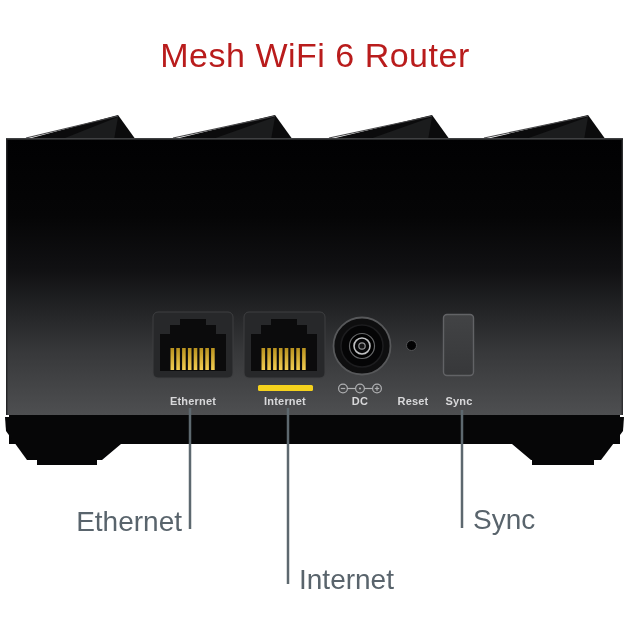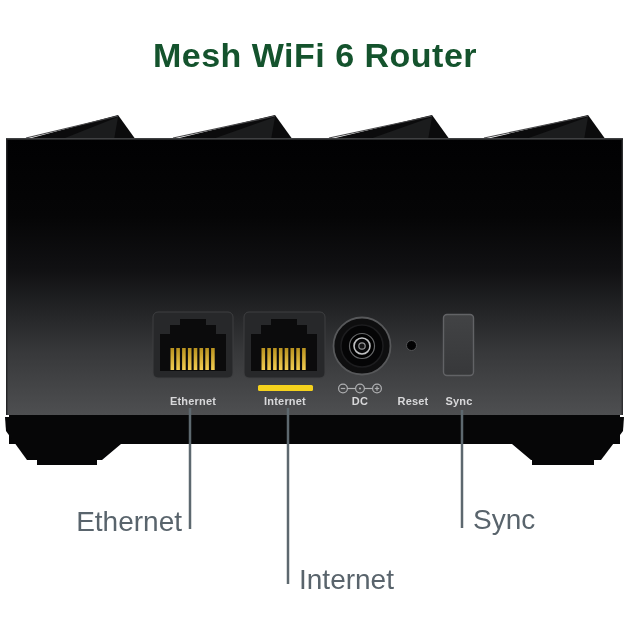--- a/index.html
+++ b/index.html
@@ -2,22 +2,22 @@
 <html><head>
 <meta charset="utf-8">
 <style>
   html,body{margin:0;padding:0;background:#ffffff;}
   .stage{
     position:relative;width:630px;height:630px;background:#ffffff;overflow:hidden;
     font-family:"Liberation Sans", sans-serif;
   }
   .title{
     position:absolute;left:0;top:36px;width:630px;margin:0;
-    text-align:center;font-size:34px;font-weight:700;letter-spacing:.5px;
-    color:#14532d;
+    text-align:center;font-size:34px;font-weight:400;letter-spacing:.5px;
+    color:#b91c1c;
   }
   .router-svg{position:absolute;left:0;top:0;}
   .panel-label{
     font-family:"Liberation Sans", sans-serif;
     font-size:11px;font-weight:700;fill:#d8d8da;letter-spacing:.2px;
   }
   .callout-label{
     font-family:"Liberation Sans", sans-serif;
     font-size:28px;font-weight:400;fill:#59646c;
   }

